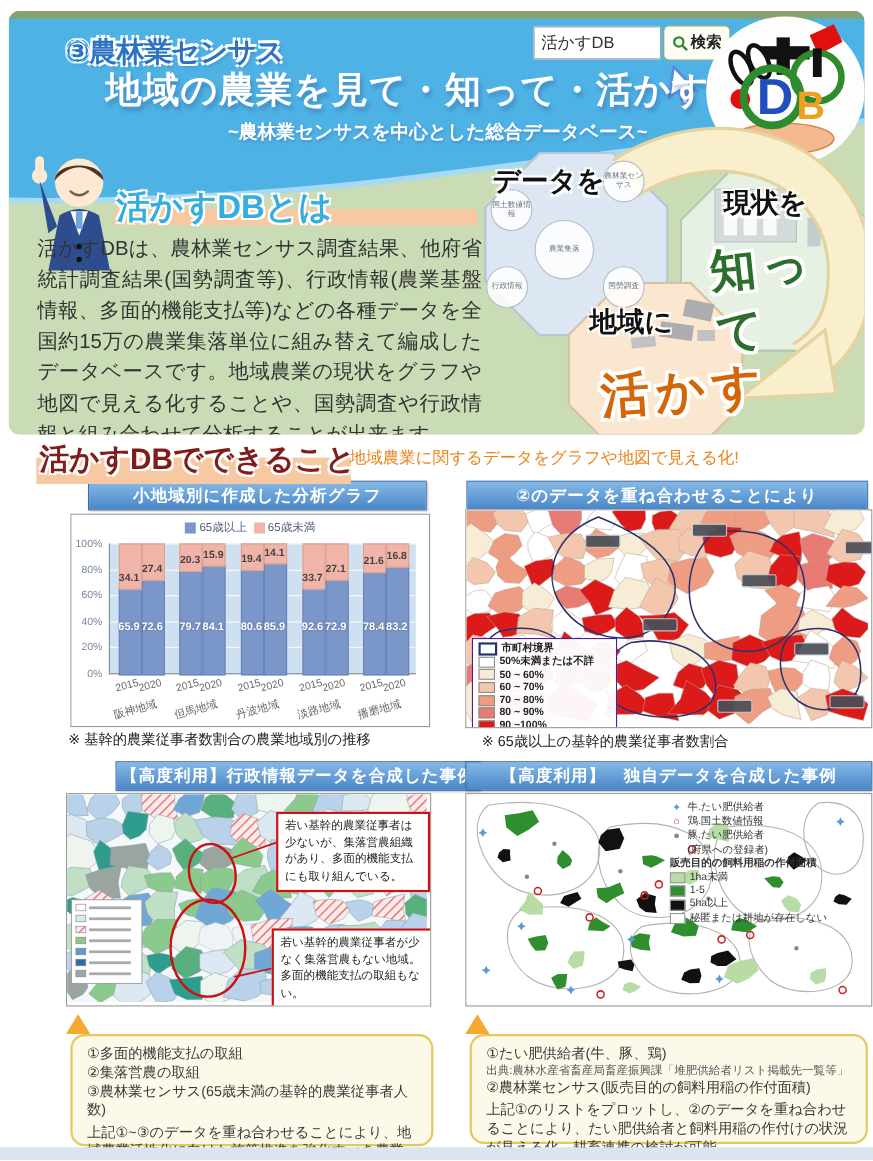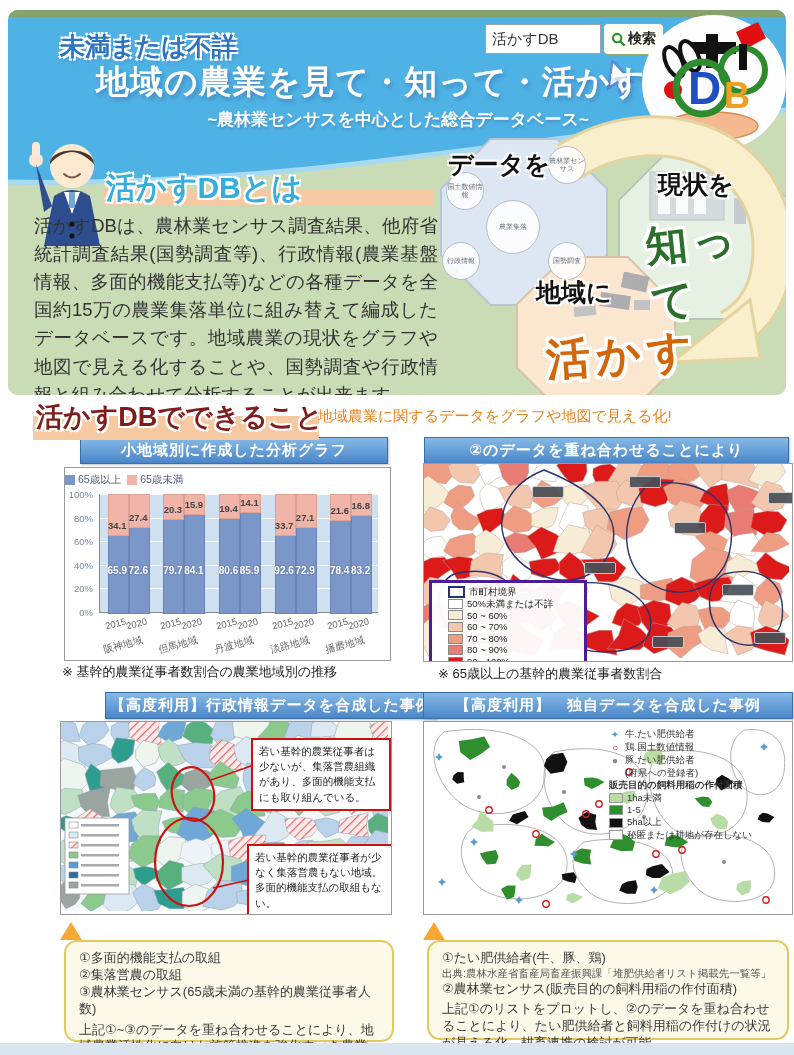--- a/index.html
+++ b/index.html
@@ -51,26 +51,26 @@
   .panel-box{position:absolute;background:#fff;border:1.5px solid #9a9a9a;overflow:hidden;}
   .caption{position:absolute;font-size:13px;color:#222;}
 
   
   #chart{position:relative;width:100%;height:100%;background:#fff;}
   .bar-seg{position:absolute;}
   .vlabel{position:absolute;font-weight:bold;text-align:center;white-space:nowrap;}
   .gridline{position:absolute;height:1px;background:rgba(255,255,255,.85);}
   .ytick{position:absolute;font-size:9.5px;color:#7a8699;text-align:right;width:26px;}
   .xlabel{position:absolute;font-size:9.5px;color:#666;white-space:nowrap;transform:rotate(-15deg);}
-  #chart-legend{position:absolute;top:5px;left:0;width:100%;display:flex;gap:6px;font-size:10.5px;color:#55617a;}
+  #chart-legend{position:absolute;top:5px;left:0;width:100%;display:flex;justify-content:center;gap:6px;font-size:10.5px;color:#55617a;}
   .leg-item{display:flex;align-items:center;gap:3px;}
   .leg-sq{width:10px;height:10px;display:inline-block;}
 
   
-  #map1-legend{position:absolute;left:5px;top:116px;width:120px;background:rgba(255,255,255,.96);border:3px solid #4c1d95;padding:3px 16px;z-index:5;}
+  #map1-legend{position:absolute;left:5px;top:116px;width:120px;background:rgba(255,255,255,.96);border:1px solid #4c1d95;padding:3px 5px;z-index:5;font-weight:bold;}
   .m1row{display:flex;align-items:center;gap:4px;font-size:9.5px;color:#222;line-height:1.22;}
   .m1sw{width:13px;height:8px;border:1px solid #8a8a8a;flex:0 0 auto;}
   .m1border{width:13px;height:8px;border:2px solid #26336e;background:#fff;flex:0 0 auto;}
   .badge{position:absolute;background:#4a4f57;border:1px solid #c9ced6;border-radius:2px;opacity:.92;z-index:4;}
 
   .anno{position:absolute;background:#fff;border:2px solid #cc1111;padding:4px 6px;font-size:10.5px;color:#222;line-height:1.45;z-index:6;}
 
   #map4-legend{position:absolute;left:185px;top:6px;width:176px;z-index:5;font-size:9.5px;color:#333;line-height:1.3;}
   .m4row{display:flex;align-items:center;gap:4px;}
   .m4sw{width:12px;height:8px;border:1px solid #999;flex:0 0 auto;}
@@ -89,21 +89,21 @@
 <div id="page">
 
   <div id="hero">
     <svg id="hero-sky" viewBox="0 0 778 385">
       <rect x="0" y="0" width="778" height="385" fill="#c9dcb5"></rect>
       <path d="M0,0 H778 V100 C640,118 520,132 380,150 C240,168 90,174 0,172 Z" fill="#4fb2e5"></path>
       <path d="M0,172 C90,174 240,168 380,150 C520,132 640,118 778,100" fill="none" stroke="#a8d9f2" stroke-width="5"></path>
     </svg>
     <div id="hero-top-strip"></div>
 
-    <div class="tagline">未満または不詳</div>
+    <div class="tagline">③農林業センサス</div>
 
     <div id="searchbar">
       <input id="search-input" value="活かすDB" style="">
       <button id="search-button">
         <svg width="15" height="15" viewBox="0 0 16 16">
           <circle cx="6.5" cy="6.5" r="4.5" fill="none" stroke="#2e8b2e" stroke-width="2.2"></circle>
           <line x1="10" y1="10" x2="14.5" y2="14.5" stroke="#2e8b2e" stroke-width="2.4"></line>
         </svg>
         <span>検索</span>
       </button>

